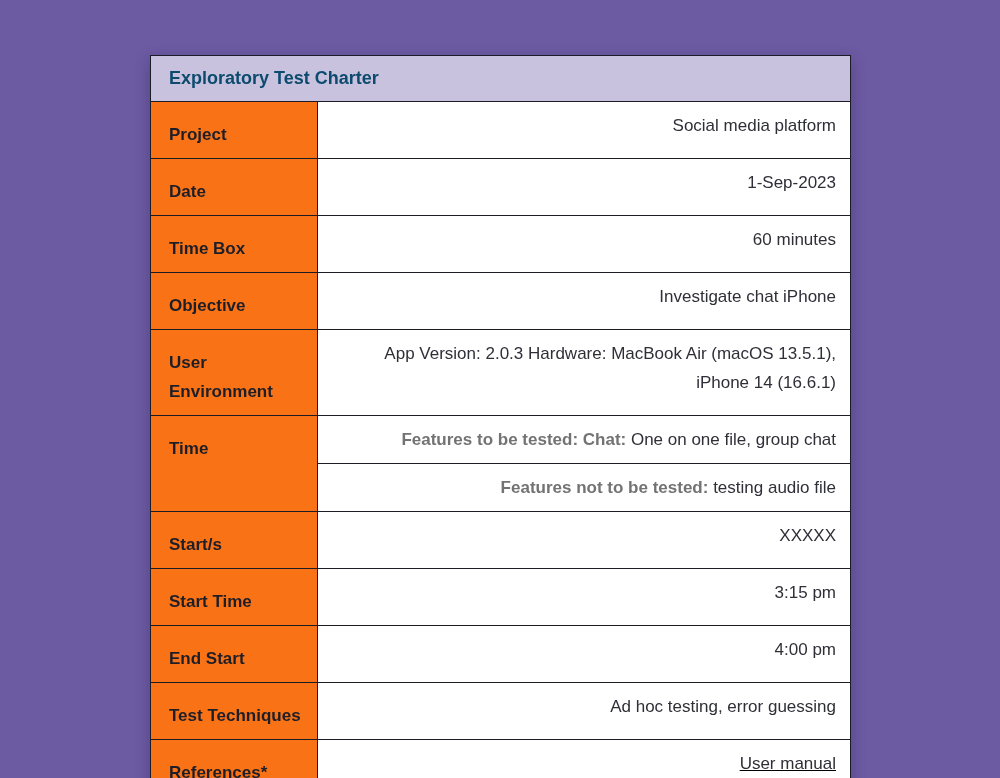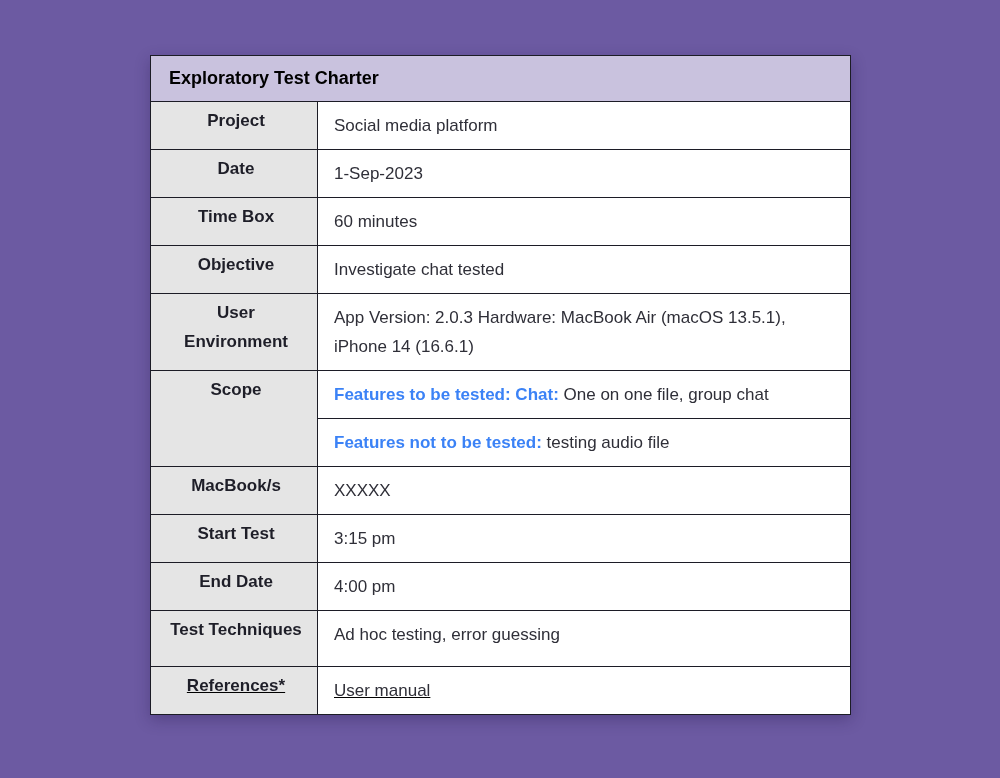--- a/index.html
+++ b/index.html
@@ -24,40 +24,41 @@
   }
   .charter th, .charter td {
     border: 1.5px solid #1c1c26;
     vertical-align: top;
     font-size: 17px;
     line-height: 29px;
     overflow: hidden;
   }
   .charter th.title-cell {
     background: #c9c2de;
-    color: #000000;
+    color: #0c4a6e;
     text-align: left;
     font-weight: 700;
     font-size: 18px;
     padding: 8px 14px 8px 18px;
   }
   .charter th.label {
-    background: #e5e5e5;
+    background: #f97316;
     color: #1e1e28;
-    text-align: center;
+    text-align: left;
     font-weight: 700;
-    padding: 4px 14px 9px 18px;
+    padding: 18px 14px 9px 18px;
   }
   .charter td.value {
     background: #ffffff;
     color: #2f2f38;
     font-weight: 400;
     padding: 9px 14px 9px 16px;
+    text-align: right;
   }
-  .charter td.value b { color: #3b82f6; }
+  .charter td.value b { color: #737373; }
   tr.r-hdr  { height: 46px; }
   tr.r-std  { height: 47px; }
   tr.r-env  { height: 76px; }
   tr.r-sub  { height: 47px; }
   tr.r-tech { height: 56px; }
   tr.r-ref  { height: 46px; text-decoration: underline; }
 </style>
 </head>
 <body>
 
@@ -82,48 +83,48 @@
     <td class="value">1-Sep-2023</td>
   </tr>
 
   <tr class="r-std">
     <th class="label">Time Box</th>
     <td class="value">60 minutes</td>
   </tr>
 
   <tr class="r-std">
     <th class="label">Objective</th>
-    <td class="value">Investigate chat tested</td>
+    <td class="value">Investigate chat iPhone</td>
   </tr>
 
   <tr class="r-env">
     <th class="label">User Environment</th>
     <td class="value">App Version: 2.0.3 Hardware: MacBook Air (macOS 13.5.1), iPhone 14 (16.6.1)</td>
   </tr>
 
   <tr class="r-sub">
-    <th class="label" rowspan="2">Scope</th>
+    <th class="label" rowspan="2">Time</th>
     <td class="value"><b>Features to be tested: Chat:</b><span> One on one file, group chat</span></td>
   </tr>
   <tr class="r-sub">
     <td class="value"><b>Features not to be tested:</b><span> testing audio file</span></td>
   </tr>
 
   <tr class="r-std">
-    <th class="label">MacBook/s</th>
+    <th class="label">Start/s</th>
     <td class="value">XXXXX</td>
   </tr>
 
   <tr class="r-std">
-    <th class="label">Start Test</th>
+    <th class="label">Start Time</th>
     <td class="value">3:15 pm</td>
   </tr>
 
   <tr class="r-std">
-    <th class="label">End Date</th>
+    <th class="label">End Start</th>
     <td class="value">4:00 pm</td>
   </tr>
 
   <tr class="r-tech">
     <th class="label">Test Techniques</th>
     <td class="value">Ad hoc testing, error guessing</td>
   </tr>
 
   <tr class="r-ref">
     <th class="label">References*</th>

